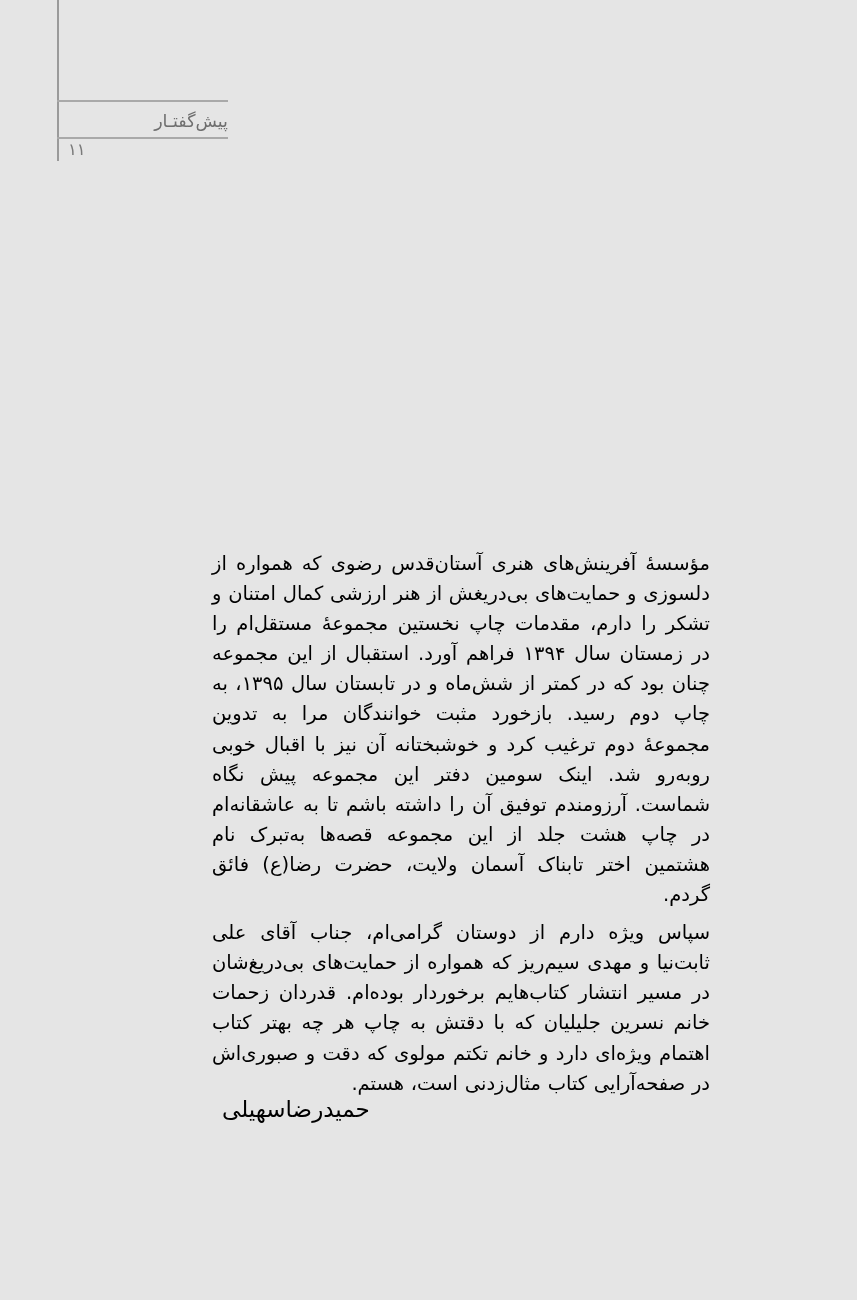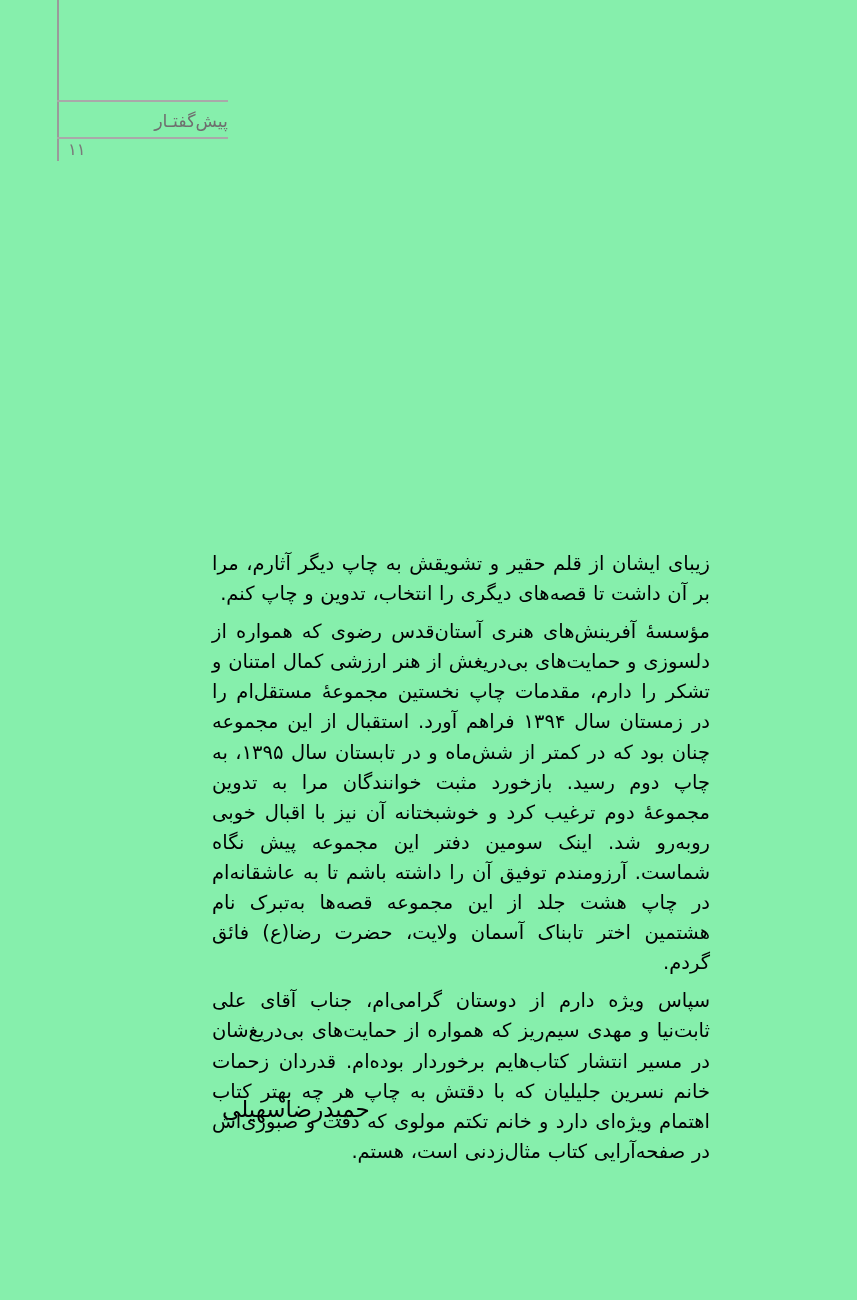--- a/index.html
+++ b/index.html
@@ -5,21 +5,21 @@
   html, body {
     margin: 0;
     padding: 0;
     background: #ffffff;
   }
 
   .page {
     position: relative;
     width: 857px;
     height: 1300px;
-    background: #86efac;
+    background: #e5e5e5;
     overflow: hidden;
     font-family: "DejaVu Sans", "Liberation Sans", sans-serif;
   }
 
   
 
   .head-vrule {
     position: absolute;
     left: 57px;
     top: 0;
@@ -109,20 +109,19 @@
 
   <div class="head-vrule"></div>
   <div class="head-rule top"></div>
   <div class="head-rule bottom"></div>
 
   <div class="head-title">پیش‌گفتـار</div>
 
   <div class="folio">۱۱</div>
 
   <div class="textblock">
-    <p>زیبای ایشان از قلم حقیر و تشویقش به چاپ دیگر آثارم، مرا بر آن داشت تا قصه‌های دیگری را انتخاب، تدوین و چاپ کنم.</p>
     <p>مؤسسهٔ آفرینش‌های هنری آستان‌قدس رضوی که همواره از دلسوزی و حمایت‌های بی‌دریغش از هنر ارزشی کمال امتنان و تشکر را دارم، مقدمات چاپ نخستین مجموعهٔ مستقل‌ام را در زمستان سال ۱۳۹۴ فراهم آورد. استقبال از این مجموعه چنان بود که در کمتر از شش‌ماه و در تابستان سال ۱۳۹۵، به چاپ دوم رسید. بازخورد مثبت خوانندگان مرا به تدوین مجموعهٔ دوم ترغیب کرد و خوشبختانه آن نیز با اقبال خوبی روبه‌رو شد. اینک سومین دفتر این مجموعه پیش نگاه شماست. آرزومندم توفیق آن را داشته باشم تا به عاشقانه‌ام در چاپ هشت جلد از این مجموعه قصه‌ها به‌تبرک نام هشتمین اختر تابناک آسمان ولایت، حضرت رضا(ع) فائق گردم.</p>
     <p>سپاس ویژه دارم از دوستان گرامی‌ام، جناب آقای علی ثابت‌نیا و مهدی سیم‌ریز که همواره از حمایت‌های بی‌دریغ‌شان در مسیر انتشار کتاب‌هایم برخوردار بوده‌ام. قدردان زحمات خانم نسرین جلیلیان که با دقتش به چاپ هر چه بهتر کتاب اهتمام ویژه‌ای دارد و خانم تکتم مولوی که دقت و صبوری‌اش در صفحه‌آرایی کتاب مثال‌زدنی است، هستم.</p>
   </div>
 
   <div class="signature">حمیدرضاسهیلی</div>
 
 </div>
 
 </body></html>

